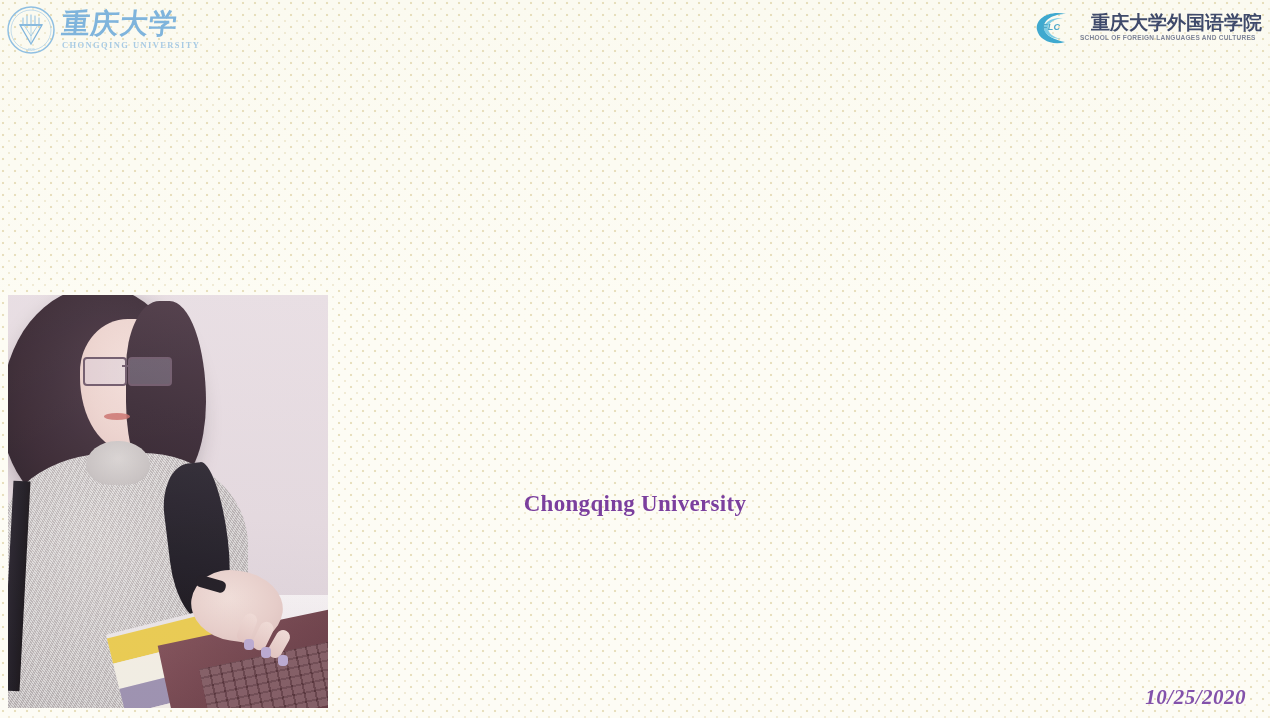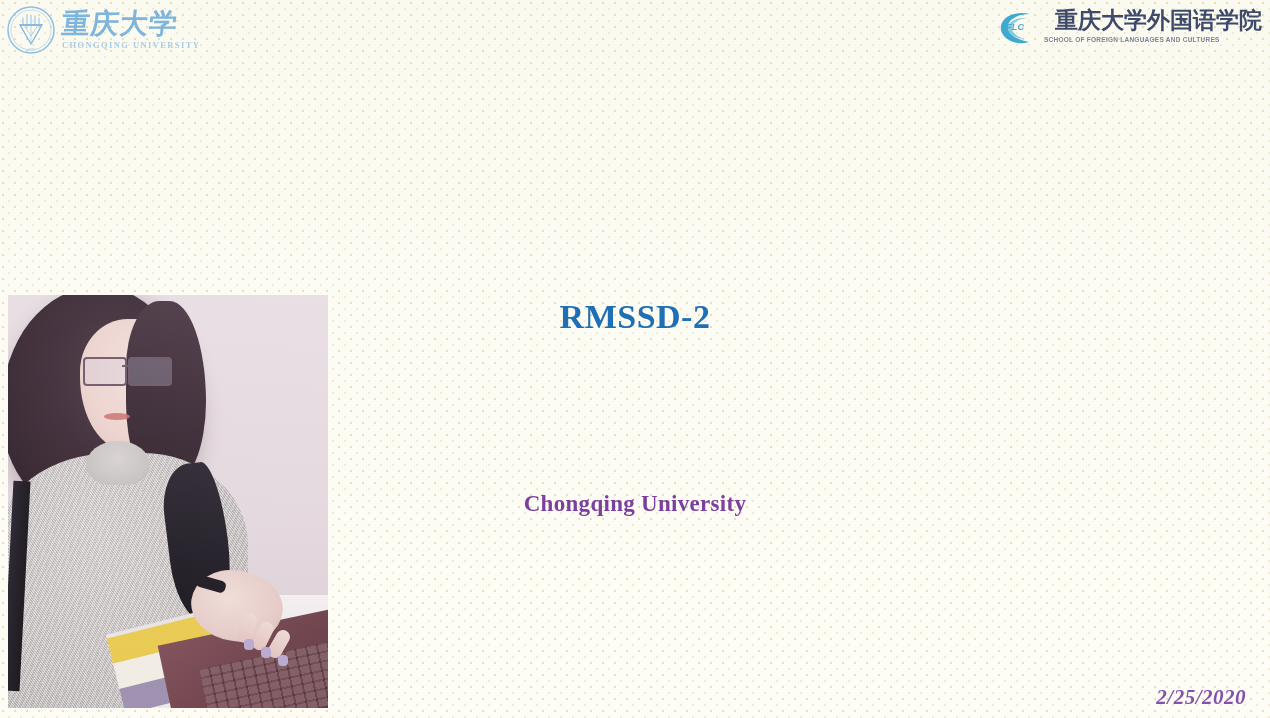--- a/index.html
+++ b/index.html
@@ -91,22 +91,22 @@
     font-style: italic;
     color: #4fa8c8;
     letter-spacing: 0.3px;
   }
   #flc-words {
     display: flex;
     flex-direction: column;
     line-height: 1;
   }
   #flc-cn {
-    font-family: Liberation Mono, monospace;
-    font-size: 23px;
+    font-family: Liberation Sans, sans-serif;
+    font-size: 19px;
     font-weight: 700;
     color: #3f4a6b;
     letter-spacing: 0px;
     white-space: nowrap;
     margin-left: 11px;
   }
   #flc-en {
     font-family: "Liberation Sans", sans-serif;
     font-size: 6.5px;
     font-weight: 700;
@@ -434,25 +434,24 @@
                  C20 31, 15 27, 15 22 C15 17, 21 13, 30 12 Z" fill="#7fcde4"></path>
       </svg>
       <span id="flc-mark-text">FLC</span>
     </div>
     <div id="flc-words">
       <div id="flc-cn">重庆大学外国语学院</div>
       <div id="flc-en">SCHOOL OF FOREIGN LANGUAGES AND CULTURES</div>
     </div>
   </div>
 
-  <div id="title-sub">RMSSD-2</div>
 
   <div id="presenter-affiliation">Chongqing University</div>
 
-  <div id="slide-date">2/25/2020</div>
+  <div id="slide-date">10/25/2020</div>
 
   <div id="video-overlay">
     <div id="video-scene">
       <div class="v-desk"></div>
       <div class="v-hair"></div>
       <div class="v-face"></div>
       <div class="v-hair-r"></div>
       <div class="v-glass l"></div>
       <div class="v-glass r"></div>
       <div class="v-glass-bridge"></div>

